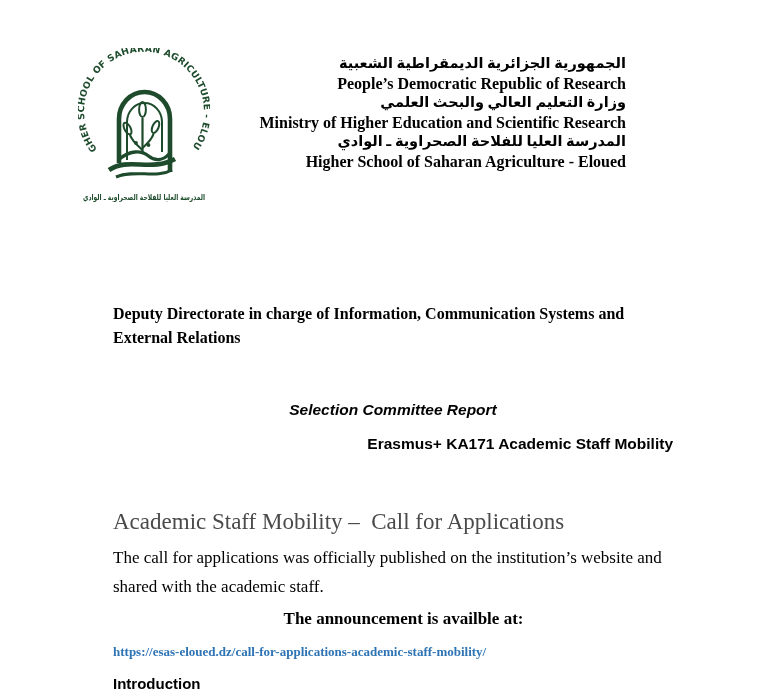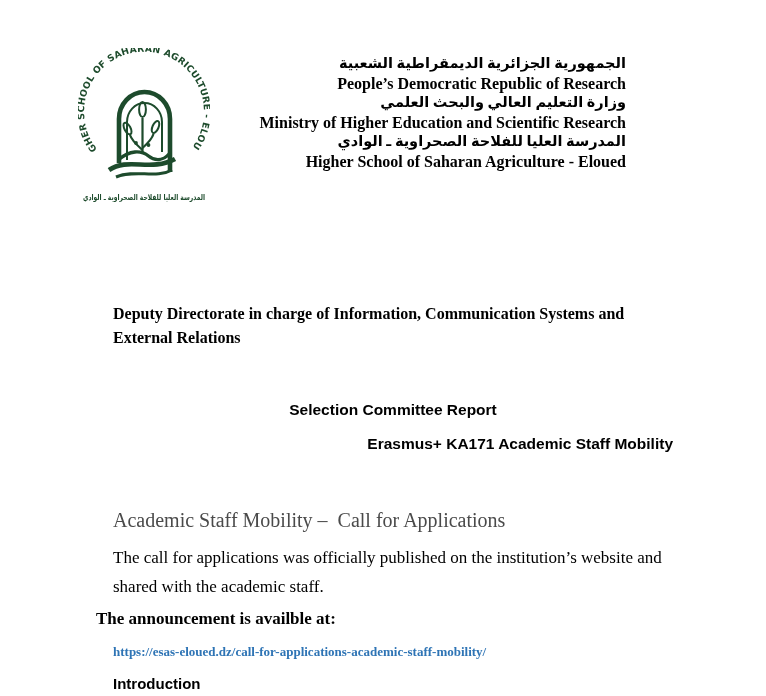--- a/index.html
+++ b/index.html
@@ -64,47 +64,48 @@
   
   .report-title, .report-subtitle {
     position: absolute;
     left: 113px;
     width: 560px;
     text-align: center;
     font-family: "Liberation Sans", "DejaVu Sans", sans-serif;
     font-size: 15.5px;
     font-weight: bold;
   }
-  .report-title { top: 401px; }
+  .report-title { top: 401px; font-style: italic; }
   .report-subtitle { top: 435px; text-align: right; }
 
   
   .section-heading {
     position: absolute;
     left: 113px; top: 509px;
     width: 580px;
     font-family: "Liberation Serif", "DejaVu Serif", serif;
-    font-size: 20px;
+    font-size: 23px;
     font-weight: normal;
     color: #4a4a4a;
     white-space: pre-wrap;
   }
   .body-par {
     position: absolute;
     left: 113px; top: 544px;
     width: 565px;
     font-size: 17px;
     line-height: 28.5px;
   }
   .announce {
     position: absolute;
-    left: 96px; top: 609px;
+    left: 121px; top: 609px;
     width: 565px;
     font-size: 17px;
     font-weight: bold;
+    text-align: center;
   }
   .doc-link {
     position: absolute;
     left: 113px; top: 644px;
     font-size: 13px;
     font-weight: bold;
     color: #2e74b5;
     text-decoration: none;
     cursor: pointer;
   }

